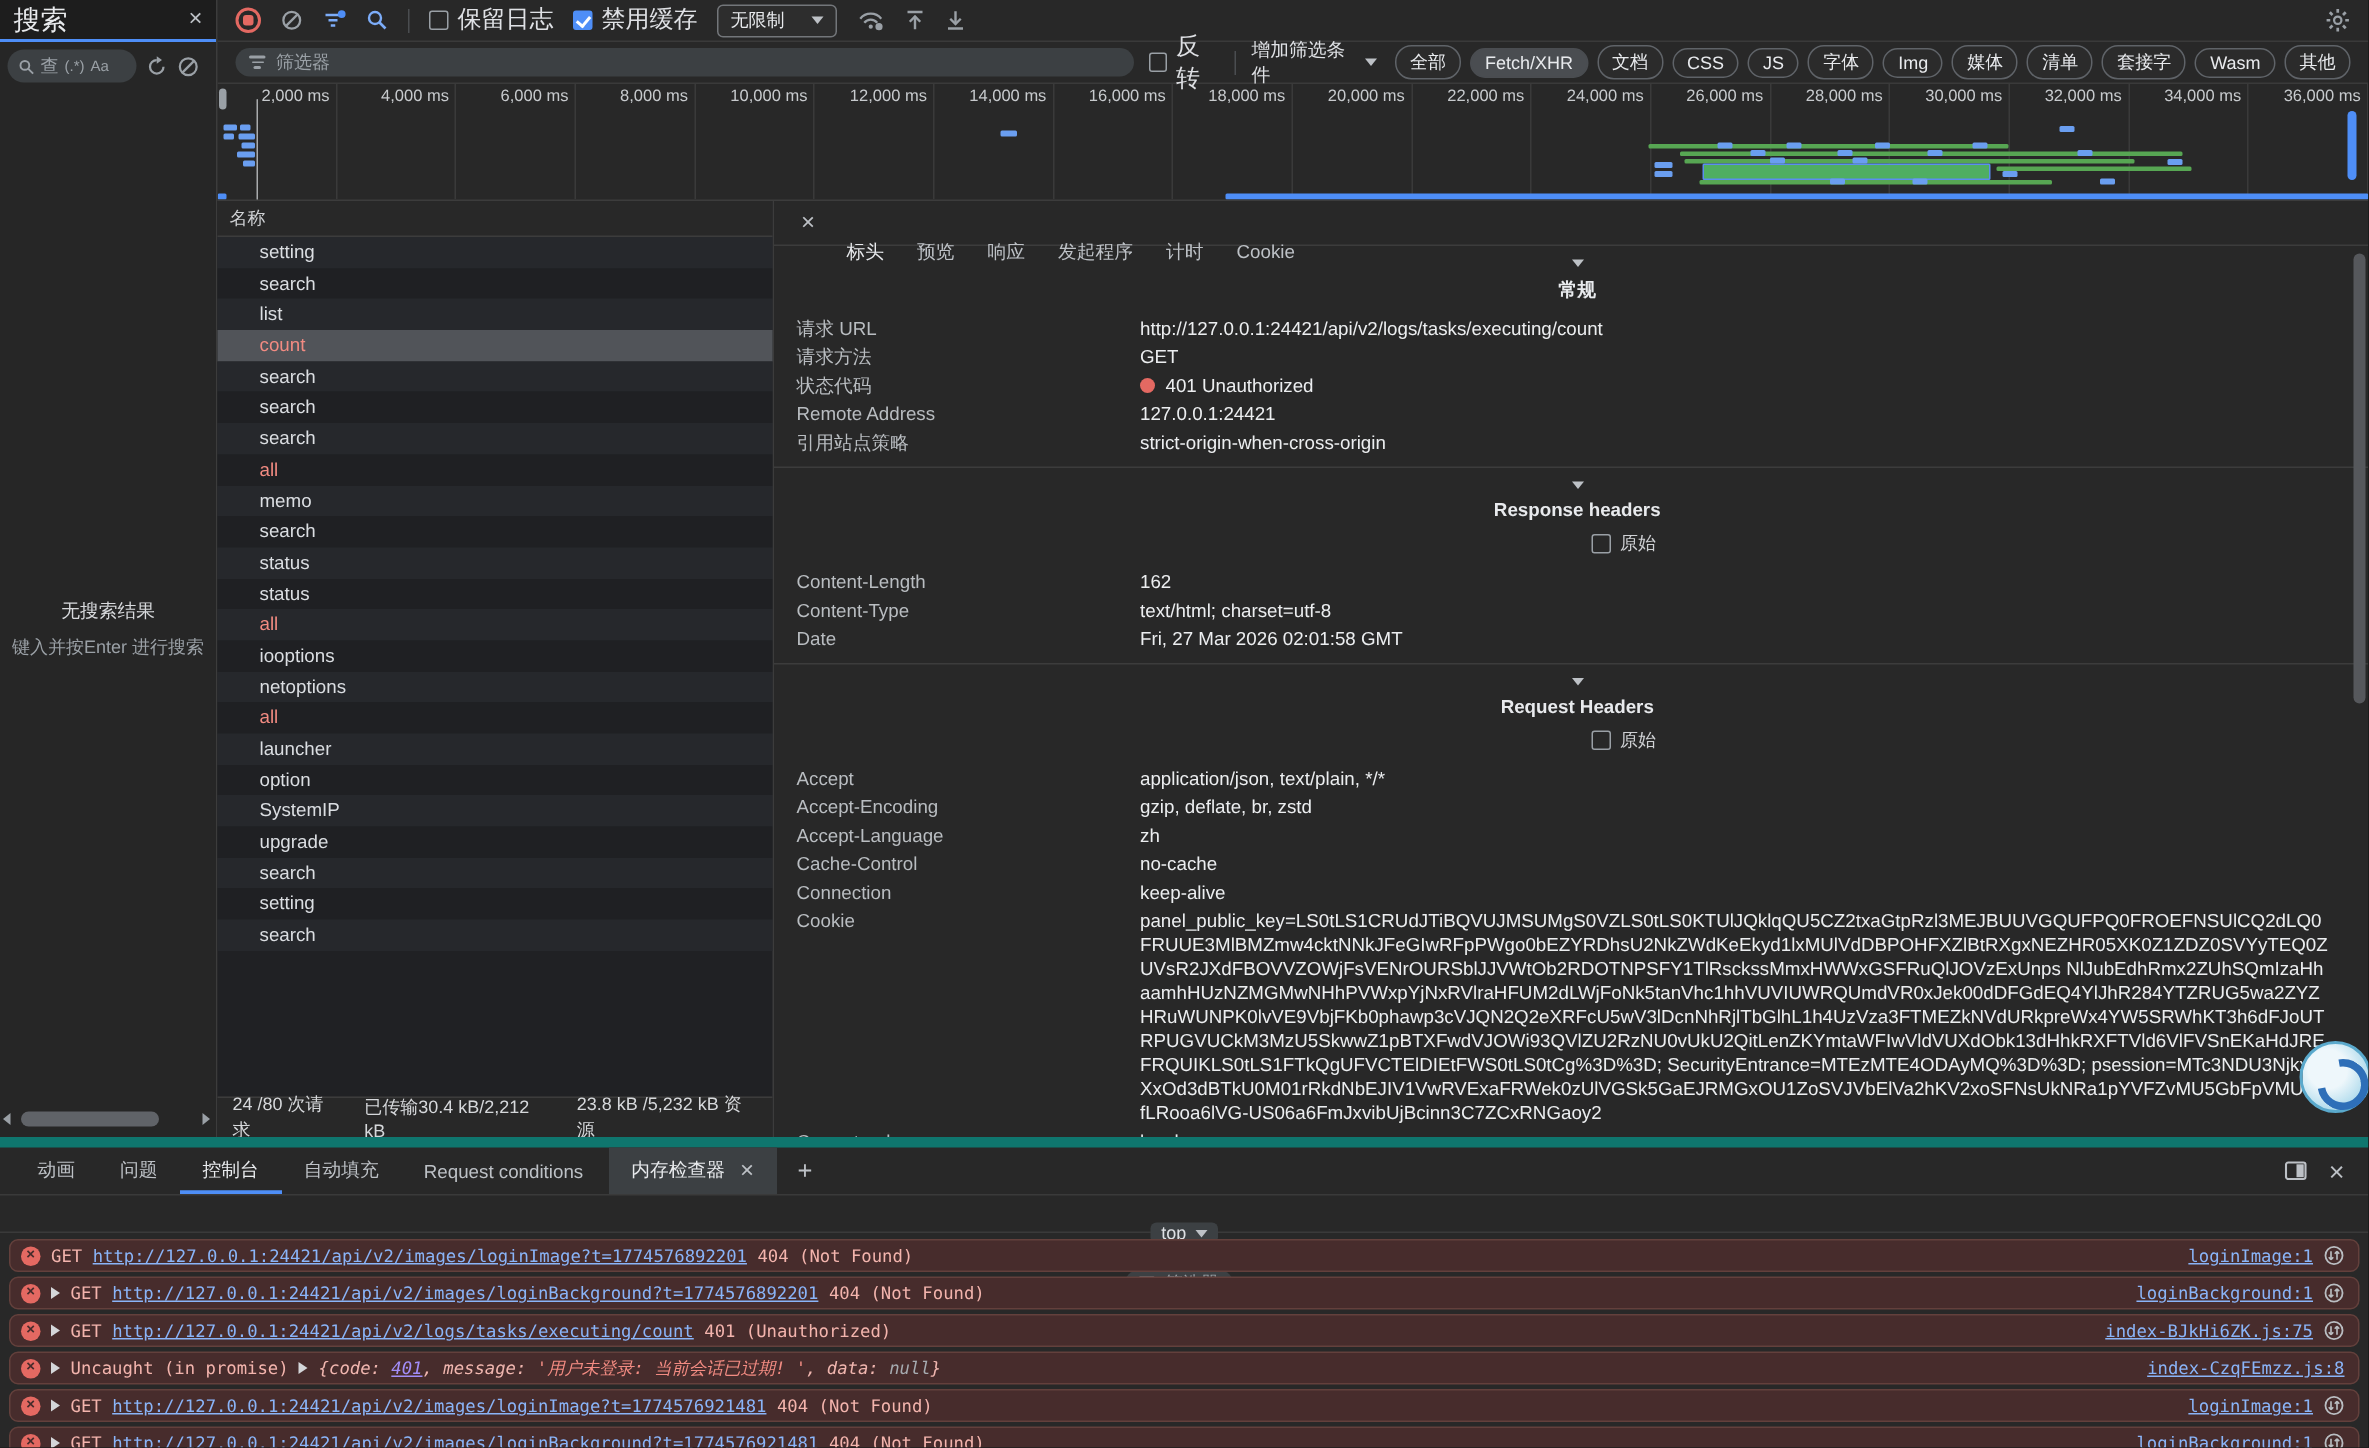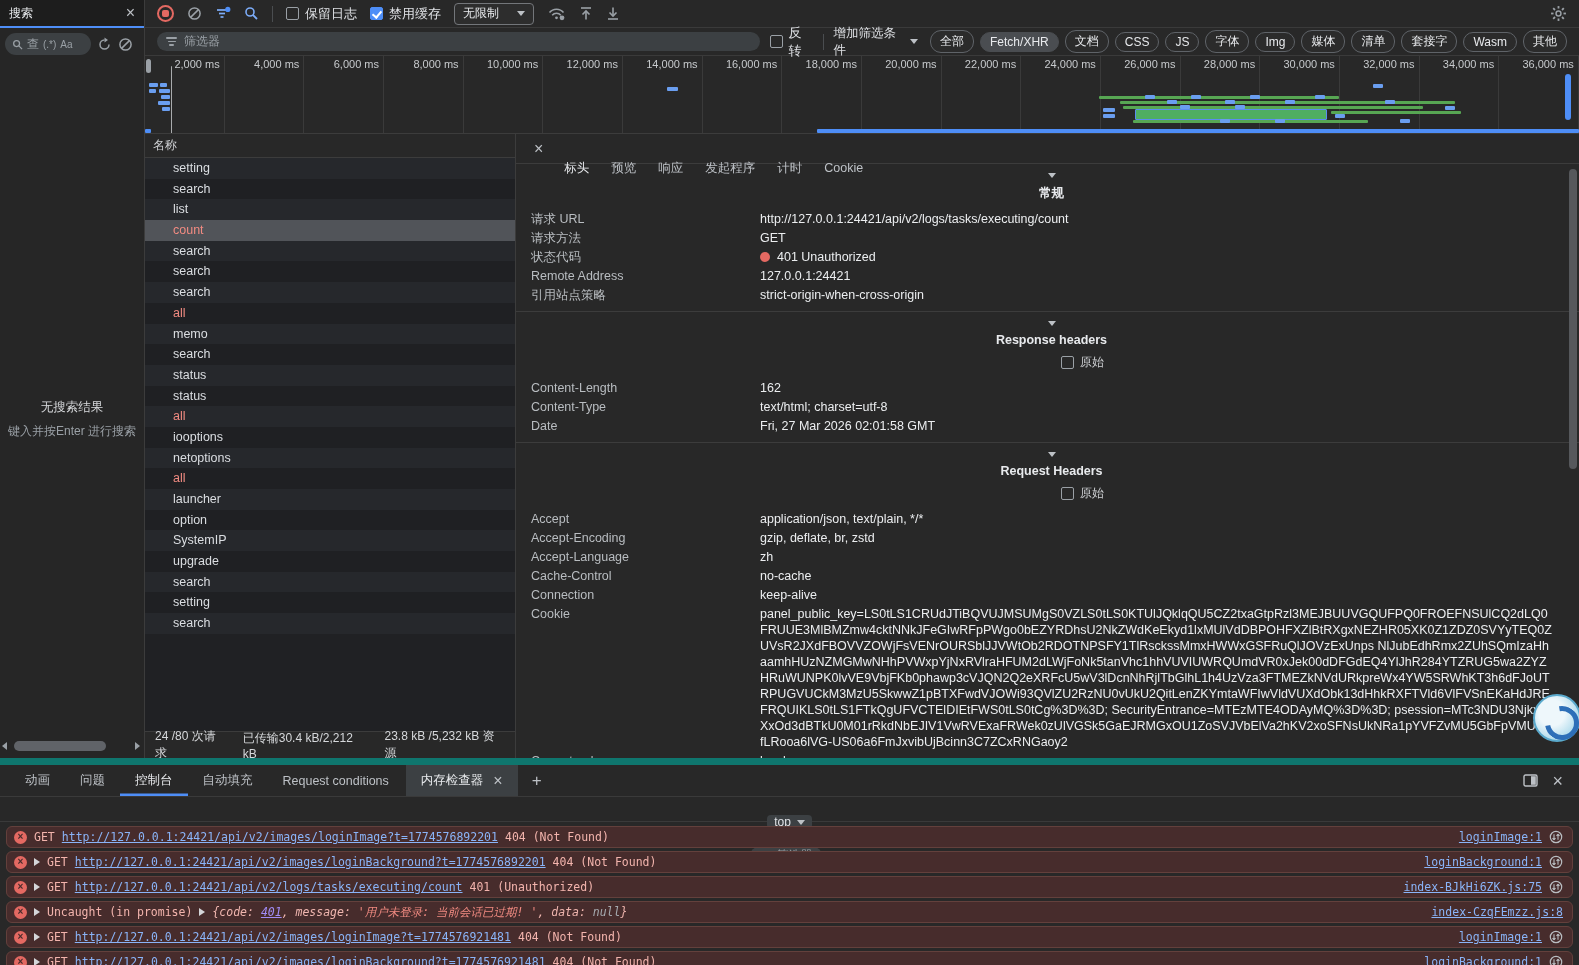--- a/index.html
+++ b/index.html
@@ -3,41 +3,41 @@
 <meta charset="utf-8">
 <style>
   html,body{margin:0;padding:0;background:#111;}
   #root{position:relative;width:1579px;height:965px;background:#282828;overflow:hidden;
         font-family:"Liberation Sans",sans-serif;color:#e8eaed;-webkit-font-smoothing:antialiased;}
   svg{display:block;}
 
   
   #search-panel{position:absolute;left:0;top:0;width:145px;height:758px;background:#262626;border-right:1px solid #3c3c3c;box-sizing:border-box;}
   .sp-tabbar{height:28px;background:#1d1d1d;border-bottom:2px solid #4e8ef7;display:flex;align-items:center;justify-content:space-between;padding:0 9px;box-sizing:border-box;}
-  .sp-title{font-size:12px;color:#e8eaed;}
+  .sp-title{font-size:18px;color:#e8eaed;}
   .icon-x{color:#bdc1c6;font-size:16px;line-height:1;cursor:default;}
   .sp-searchrow{height:32px;display:flex;align-items:center;gap:6px;padding:0 5px;}
   .sp-pill{width:86px;height:22px;background:#3c4043;border-radius:12px;display:flex;align-items:center;gap:4px;padding:0 7px;box-sizing:border-box;}
   .sp-pill .ph{color:#9aa0a6;font-size:12px;}
   .sp-toggle{color:#9aa0a6;font-size:10px;}
   .sp-empty{position:absolute;top:399px;left:0;right:0;text-align:center;}
   .sp-empty .t1{font-size:12.5px;color:#d7d9dc;margin-bottom:7px;}
   .sp-empty .t2{font-size:12px;color:#9aa0a6;}
   .sp-hscroll{position:absolute;bottom:6px;left:2px;right:4px;height:12px;display:flex;align-items:center;gap:3px;}
   .tri-l{width:0;height:0;border-top:4px solid transparent;border-bottom:4px solid transparent;border-right:5px solid #9aa0a6;}
   .tri-r{width:0;height:0;border-top:4px solid transparent;border-bottom:4px solid transparent;border-left:5px solid #9aa0a6;}
   .sp-track{flex:1;height:10px;position:relative;}
   .sp-thumb{position:absolute;left:4px;top:0;width:92px;height:10px;border-radius:5px;background:#606368;}
 
   
   #net-toolbar{position:absolute;left:145px;top:0;width:1434px;height:28px;border-bottom:1px solid #3a3a3a;display:flex;align-items:center;gap:13px;padding:0 12px;box-sizing:border-box;}
   .rec{width:13px;height:13px;border:2px solid #e46962;border-radius:50%;position:relative;}
   .rec::after{content:"";position:absolute;left:3px;top:3px;width:7px;height:7px;background:#e46962;border-radius:2px;}
   .vsep{width:1px;height:16px;background:#4a4d50;}
-  .cbrow{display:flex;align-items:center;gap:6px;font-size:13px;color:#dfe1e5;}
+  .cbrow{display:flex;align-items:center;gap:6px;font-size:16px;color:#dfe1e5;}
   .cb{width:13px;height:13px;border:1.5px solid #9aa0a6;border-radius:2px;box-sizing:border-box;background:transparent;}
   .cb.checked{border-color:#4e8ef7;background:#4e8ef7;position:relative;}
   .cb.checked::after{content:"";position:absolute;left:2.5px;top:0.5px;width:4px;height:7px;border:solid #fff;border-width:0 2px 2px 0;transform:rotate(40deg);}
   .select{height:20px;border:1px solid #73767a;border-radius:4px;display:flex;align-items:center;gap:18px;padding:0 8px;font-size:12px;color:#e8eaed;background:#2d2d2d;}
   .dd-arrow{width:0;height:0;border-left:4px solid transparent;border-right:4px solid transparent;border-top:5px solid #bdc1c6;}
   .ml-auto{margin-left:auto;}
 
   
   #filter-bar{position:absolute;left:145px;top:28px;width:1434px;height:28px;border-bottom:1px solid #3a3a3a;display:flex;align-items:center;gap:10px;padding:0 12px;box-sizing:border-box;}
   .f-pill{width:642px;height:19px;background:#3c4043;border-radius:11px;display:flex;align-items:center;gap:7px;padding:0 9px;box-sizing:border-box;color:#9aa0a6;font-size:12px;}

